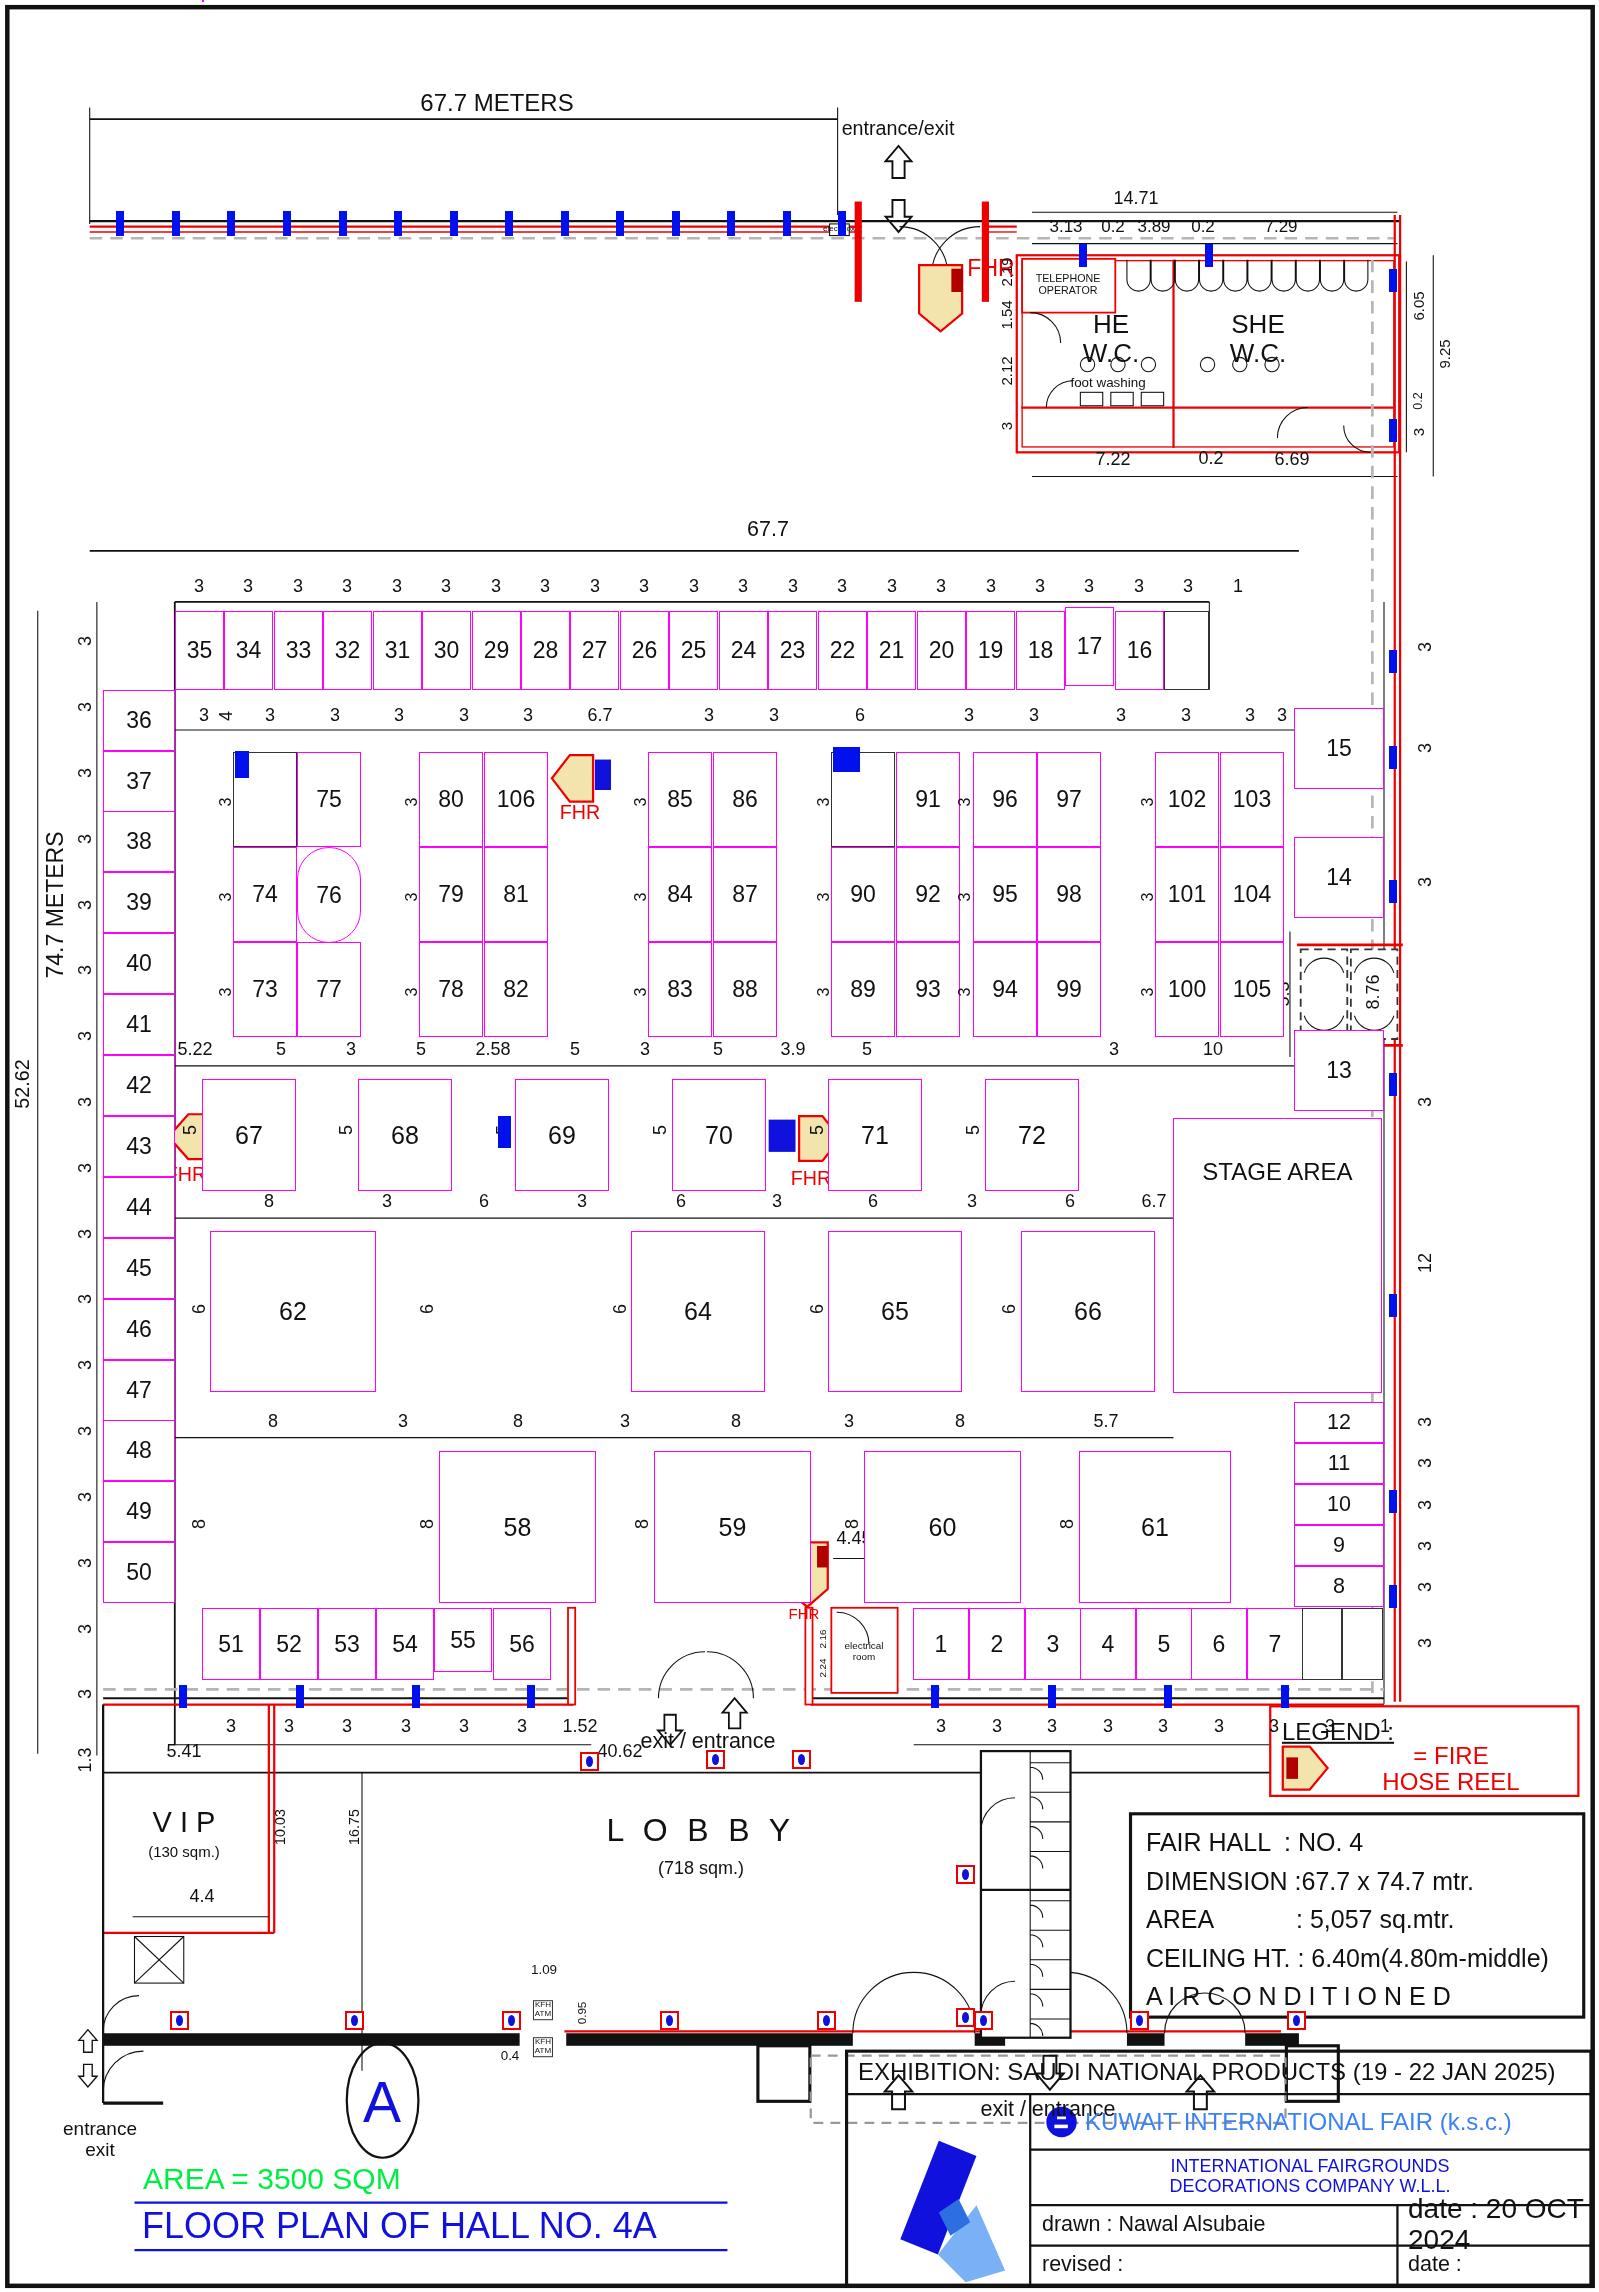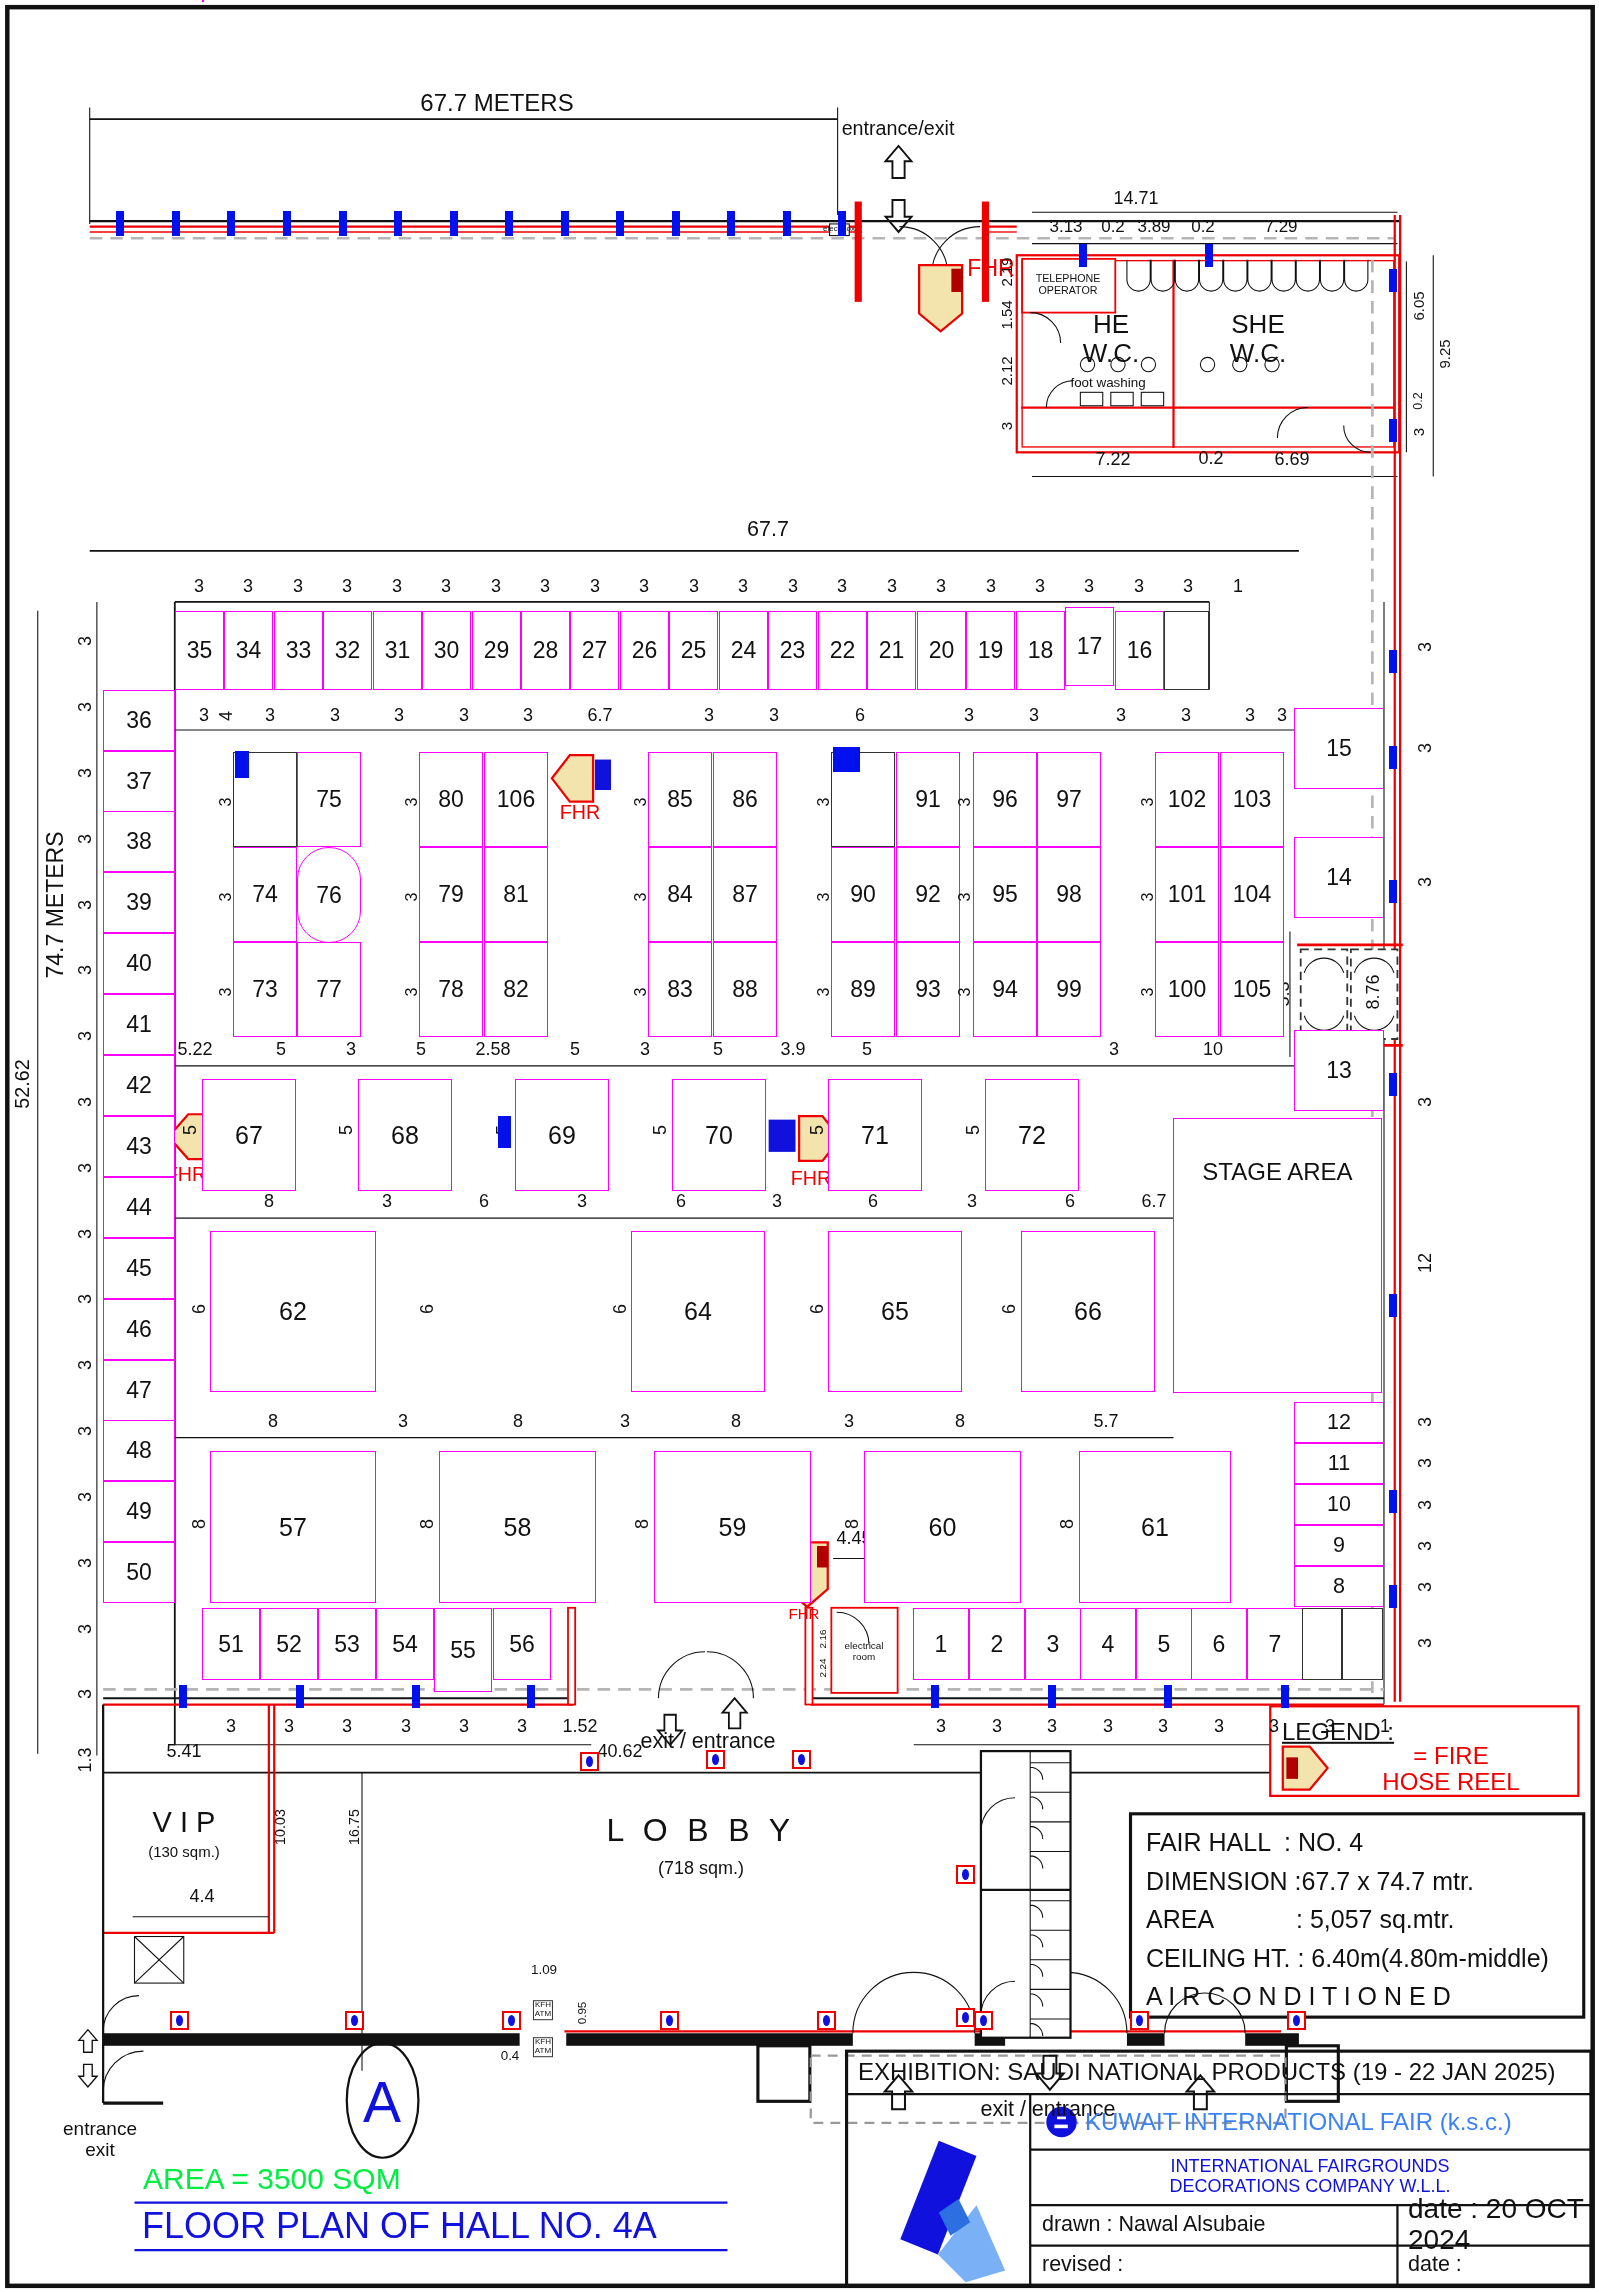--- a/index.html
+++ b/index.html
@@ -367,21 +367,20 @@
     <div class="booth" style="left: 202px; top: 1079px; width: 94px; height: 112px; font-size: 25px;">67</div>
     <div class="booth" style="left: 358px; top: 1079px; width: 94px; height: 112px; font-size: 25px;">68</div>
     <div class="booth" style="left: 515px; top: 1079px; width: 94px; height: 112px; font-size: 25px;">69</div>
     <div class="booth" style="left: 672px; top: 1079px; width: 94px; height: 112px; font-size: 25px;">70</div>
     <div class="booth" style="left: 828px; top: 1079px; width: 94px; height: 112px; font-size: 25px;">71</div>
     <div class="booth" style="left: 985px; top: 1079px; width: 94px; height: 112px; font-size: 25px;">72</div>
     <div class="booth" style="left: 210px; top: 1231px; width: 166px; height: 161px; font-size: 25px;">62</div>
     <div class="booth" style="left: 631px; top: 1231px; width: 134px; height: 161px; font-size: 25px;">64</div>
     <div class="booth" style="left: 828px; top: 1231px; width: 134px; height: 161px; font-size: 25px;">65</div>
     <div class="booth" style="left: 1021px; top: 1231px; width: 134px; height: 161px; font-size: 25px;">66</div>
-    <div class="booth" style="left: 210px; top: 1451px; width: 166px; height: 152px; font-size: 25px;">57</div>
     <div class="booth" style="left: 439px; top: 1451px; width: 157px; height: 152px; font-size: 25px;">58</div>
     <div class="booth" style="left: 654px; top: 1451px; width: 157px; height: 152px; font-size: 25px;">59</div>
     <div class="booth" style="left: 864px; top: 1451px; width: 157px; height: 152px; font-size: 25px;">60</div>
     <div class="booth" style="left: 1079px; top: 1451px; width: 152px; height: 152px; font-size: 25px;">61</div>
     <div class="booth" style="left: 1294px; top: 708px; width: 90px; height: 81px; font-size: 23px;">15</div>
     <div class="booth" style="left: 1294px; top: 837px; width: 90px; height: 81px; font-size: 23px;">14</div>
     <div class="booth" style="left: 1294px; top: 1030px; width: 90px; height: 81px; font-size: 23px;">13</div>
     <div class="booth" style="left: 1294px; top: 1402px; width: 90px; height: 41px; font-size: 21.5px;">12</div>
     <div class="booth" style="left: 1294px; top: 1443px; width: 90px; height: 41px; font-size: 21.5px;">11</div>
     <div class="booth" style="left: 1294px; top: 1484px; width: 90px; height: 41px; font-size: 21.5px;">10</div>
@@ -389,21 +388,21 @@
     <div class="booth" style="left: 1294px; top: 1566px; width: 90px; height: 41px; font-size: 21.5px;">8</div>
     <div class="booth" style="left: 202px; top: 0px; width: 0px; height: 0px; font-size: 0px;">51</div>
     <div class="booth" style="left: 202px; top: 1608px; width: 58px; height: 72px; font-size: 23px;">51</div>
     <div class="booth" style="left: 202px; top: 0px; width: 0px; height: 0px; font-size: 0px;">52</div>
     <div class="booth" style="left: 260px; top: 1608px; width: 58px; height: 72px; font-size: 23px;">52</div>
     <div class="booth" style="left: 202px; top: 0px; width: 0px; height: 0px; font-size: 0px;">53</div>
     <div class="booth" style="left: 318px; top: 1608px; width: 58px; height: 72px; font-size: 23px;">53</div>
     <div class="booth" style="left: 202px; top: 0px; width: 0px; height: 0px; font-size: 0px;">54</div>
     <div class="booth" style="left: 376px; top: 1608px; width: 58px; height: 72px; font-size: 23px;">54</div>
     <div class="booth" style="left: 202px; top: 0px; width: 0px; height: 0px; font-size: 0px;">55</div>
-    <div class="booth" style="left: 434px; top: 1608px; width: 58px; height: 84px; font-size: 23px;">55</div>
+    <div class="booth" style="left: 434px; top: 1608px; width: 58px; height: 64px; font-size: 23px;">55</div>
     <div class="booth" style="left: 202px; top: 0px; width: 0px; height: 0px; font-size: 0px;">56</div>
     <div class="booth" style="left: 493px; top: 1608px; width: 58px; height: 72px; font-size: 23px;">56</div>
     <div class="booth" style="left: 913px; top: 1608px; width: 56px; height: 72px; font-size: 23px;">1</div>
     <div class="booth" style="left: 969px; top: 1608px; width: 56px; height: 72px; font-size: 23px;">2</div>
     <div class="booth" style="left: 1025px; top: 1608px; width: 56px; height: 72px; font-size: 23px;">3</div>
     <div class="booth" style="left: 1080px; top: 1608px; width: 56px; height: 72px; font-size: 23px;">4</div>
     <div class="booth" style="left: 1136px; top: 1608px; width: 56px; height: 72px; font-size: 23px;">5</div>
     <div class="booth" style="left: 1191px; top: 1608px; width: 56px; height: 72px; font-size: 23px;">6</div>
     <div class="booth" style="left: 1247px; top: 1608px; width: 56px; height: 72px; font-size: 23px;">7</div>
     <div class="booth plain" style="left: 1302px; top: 1608px; width: 40px; height: 72px; font-size: 21.5px;"></div>

